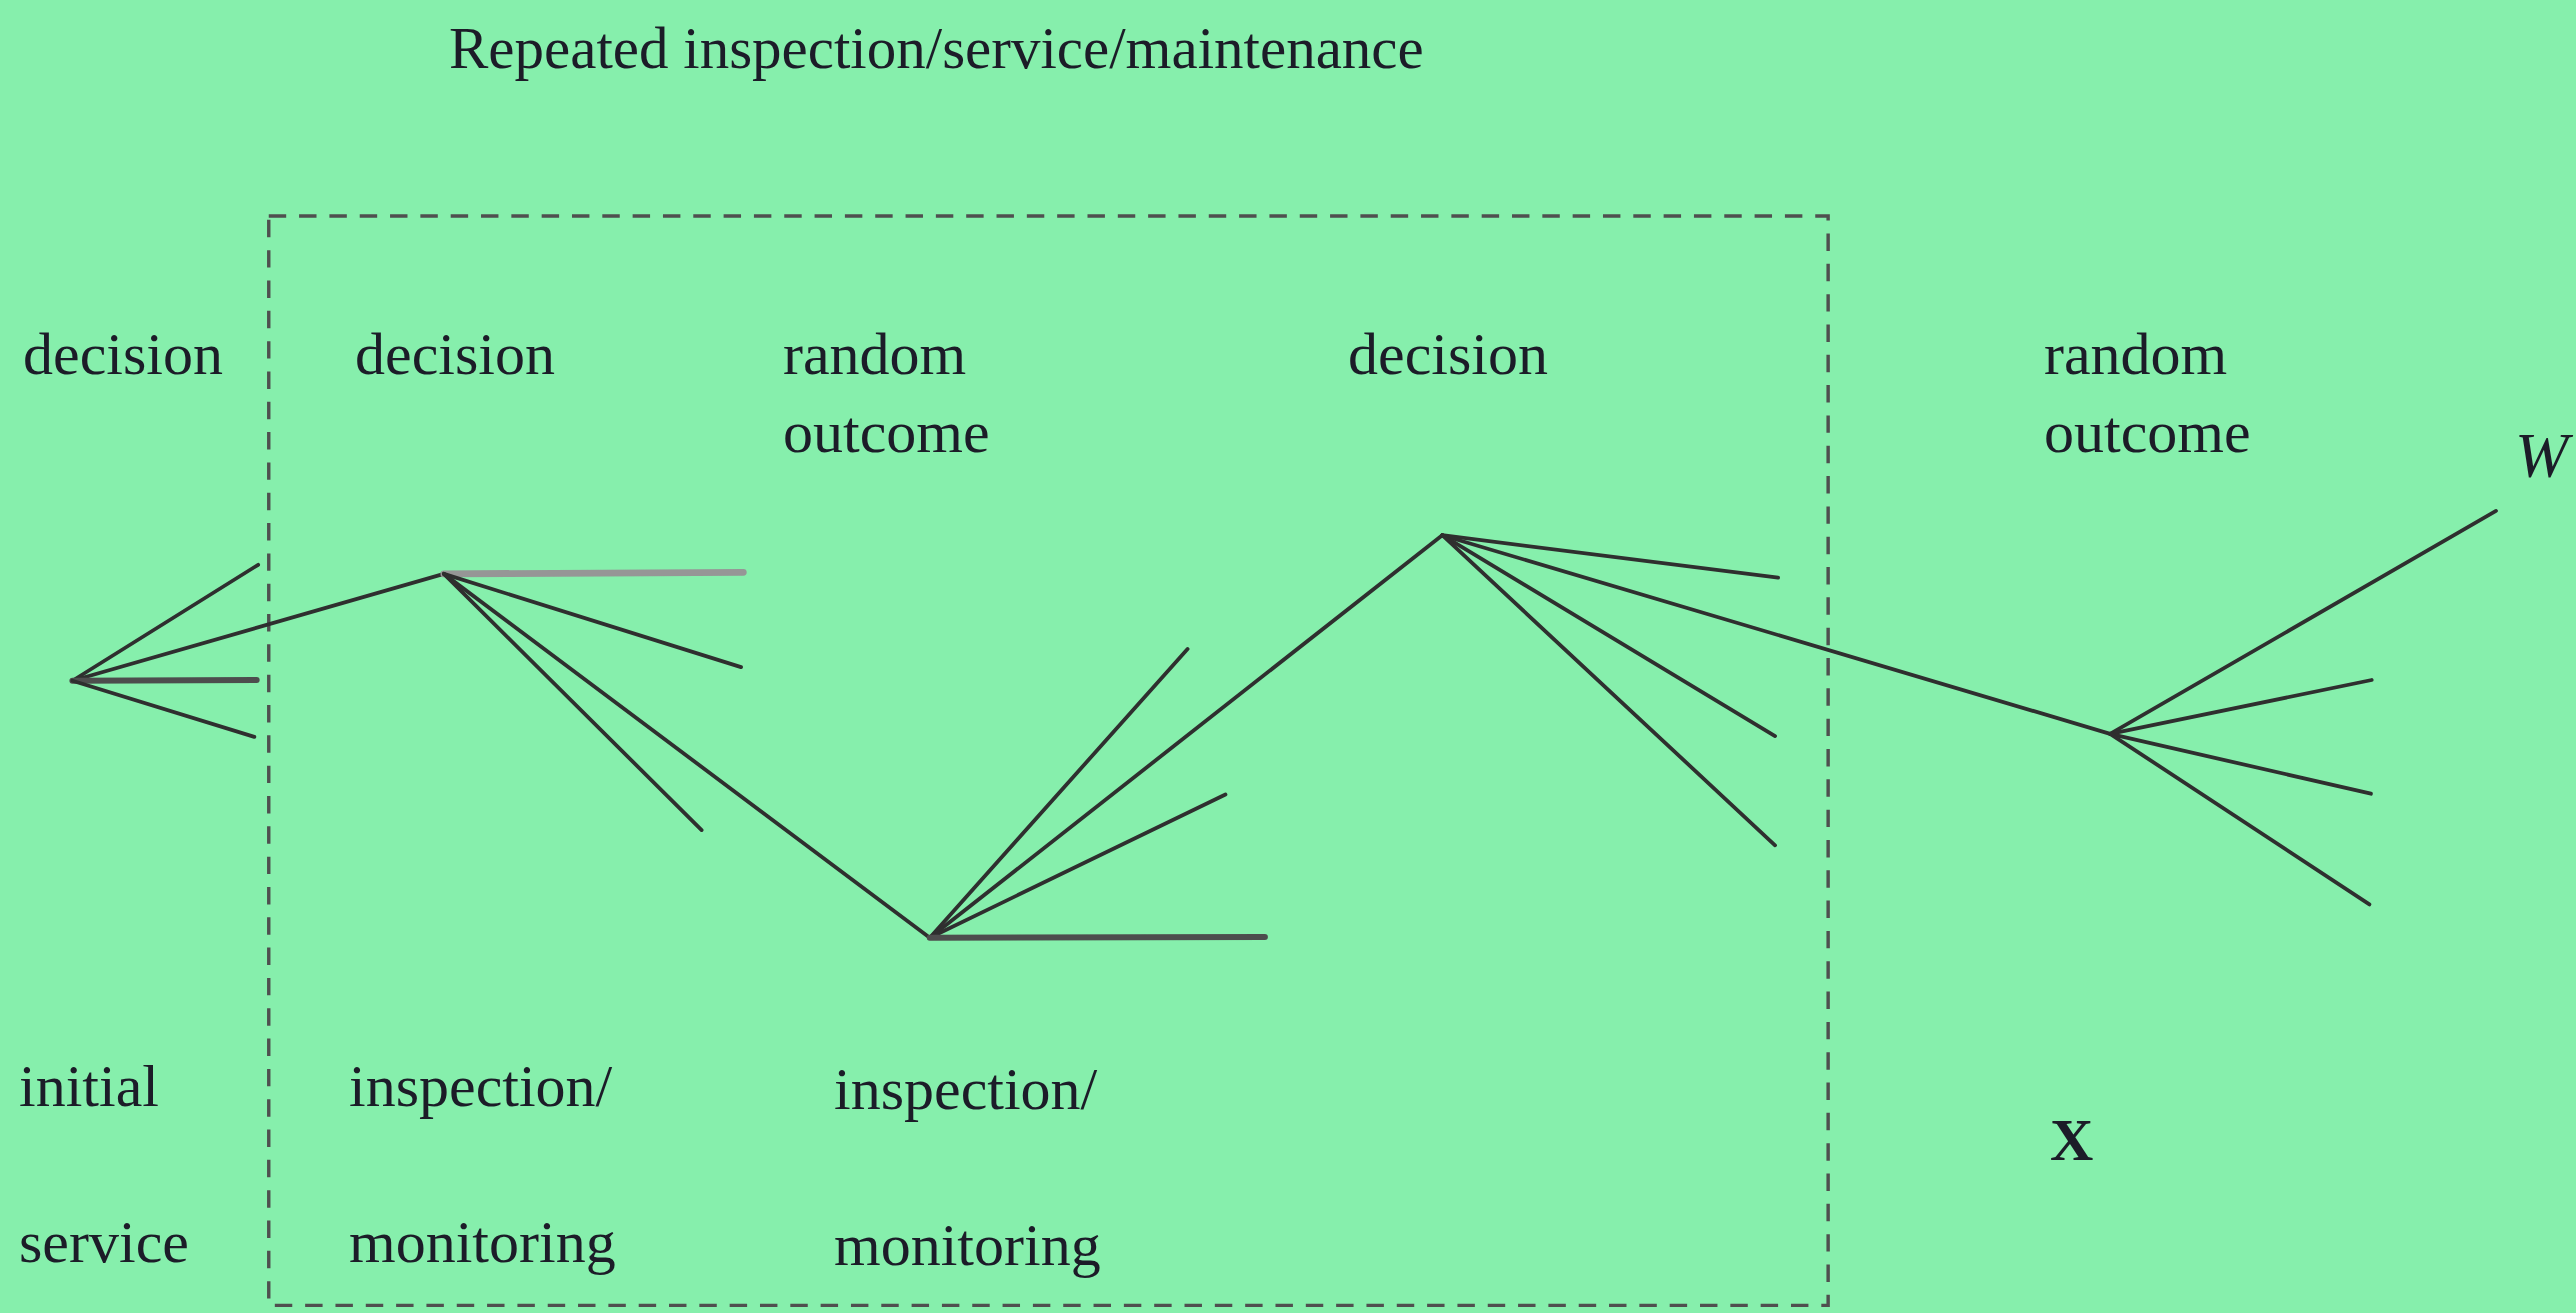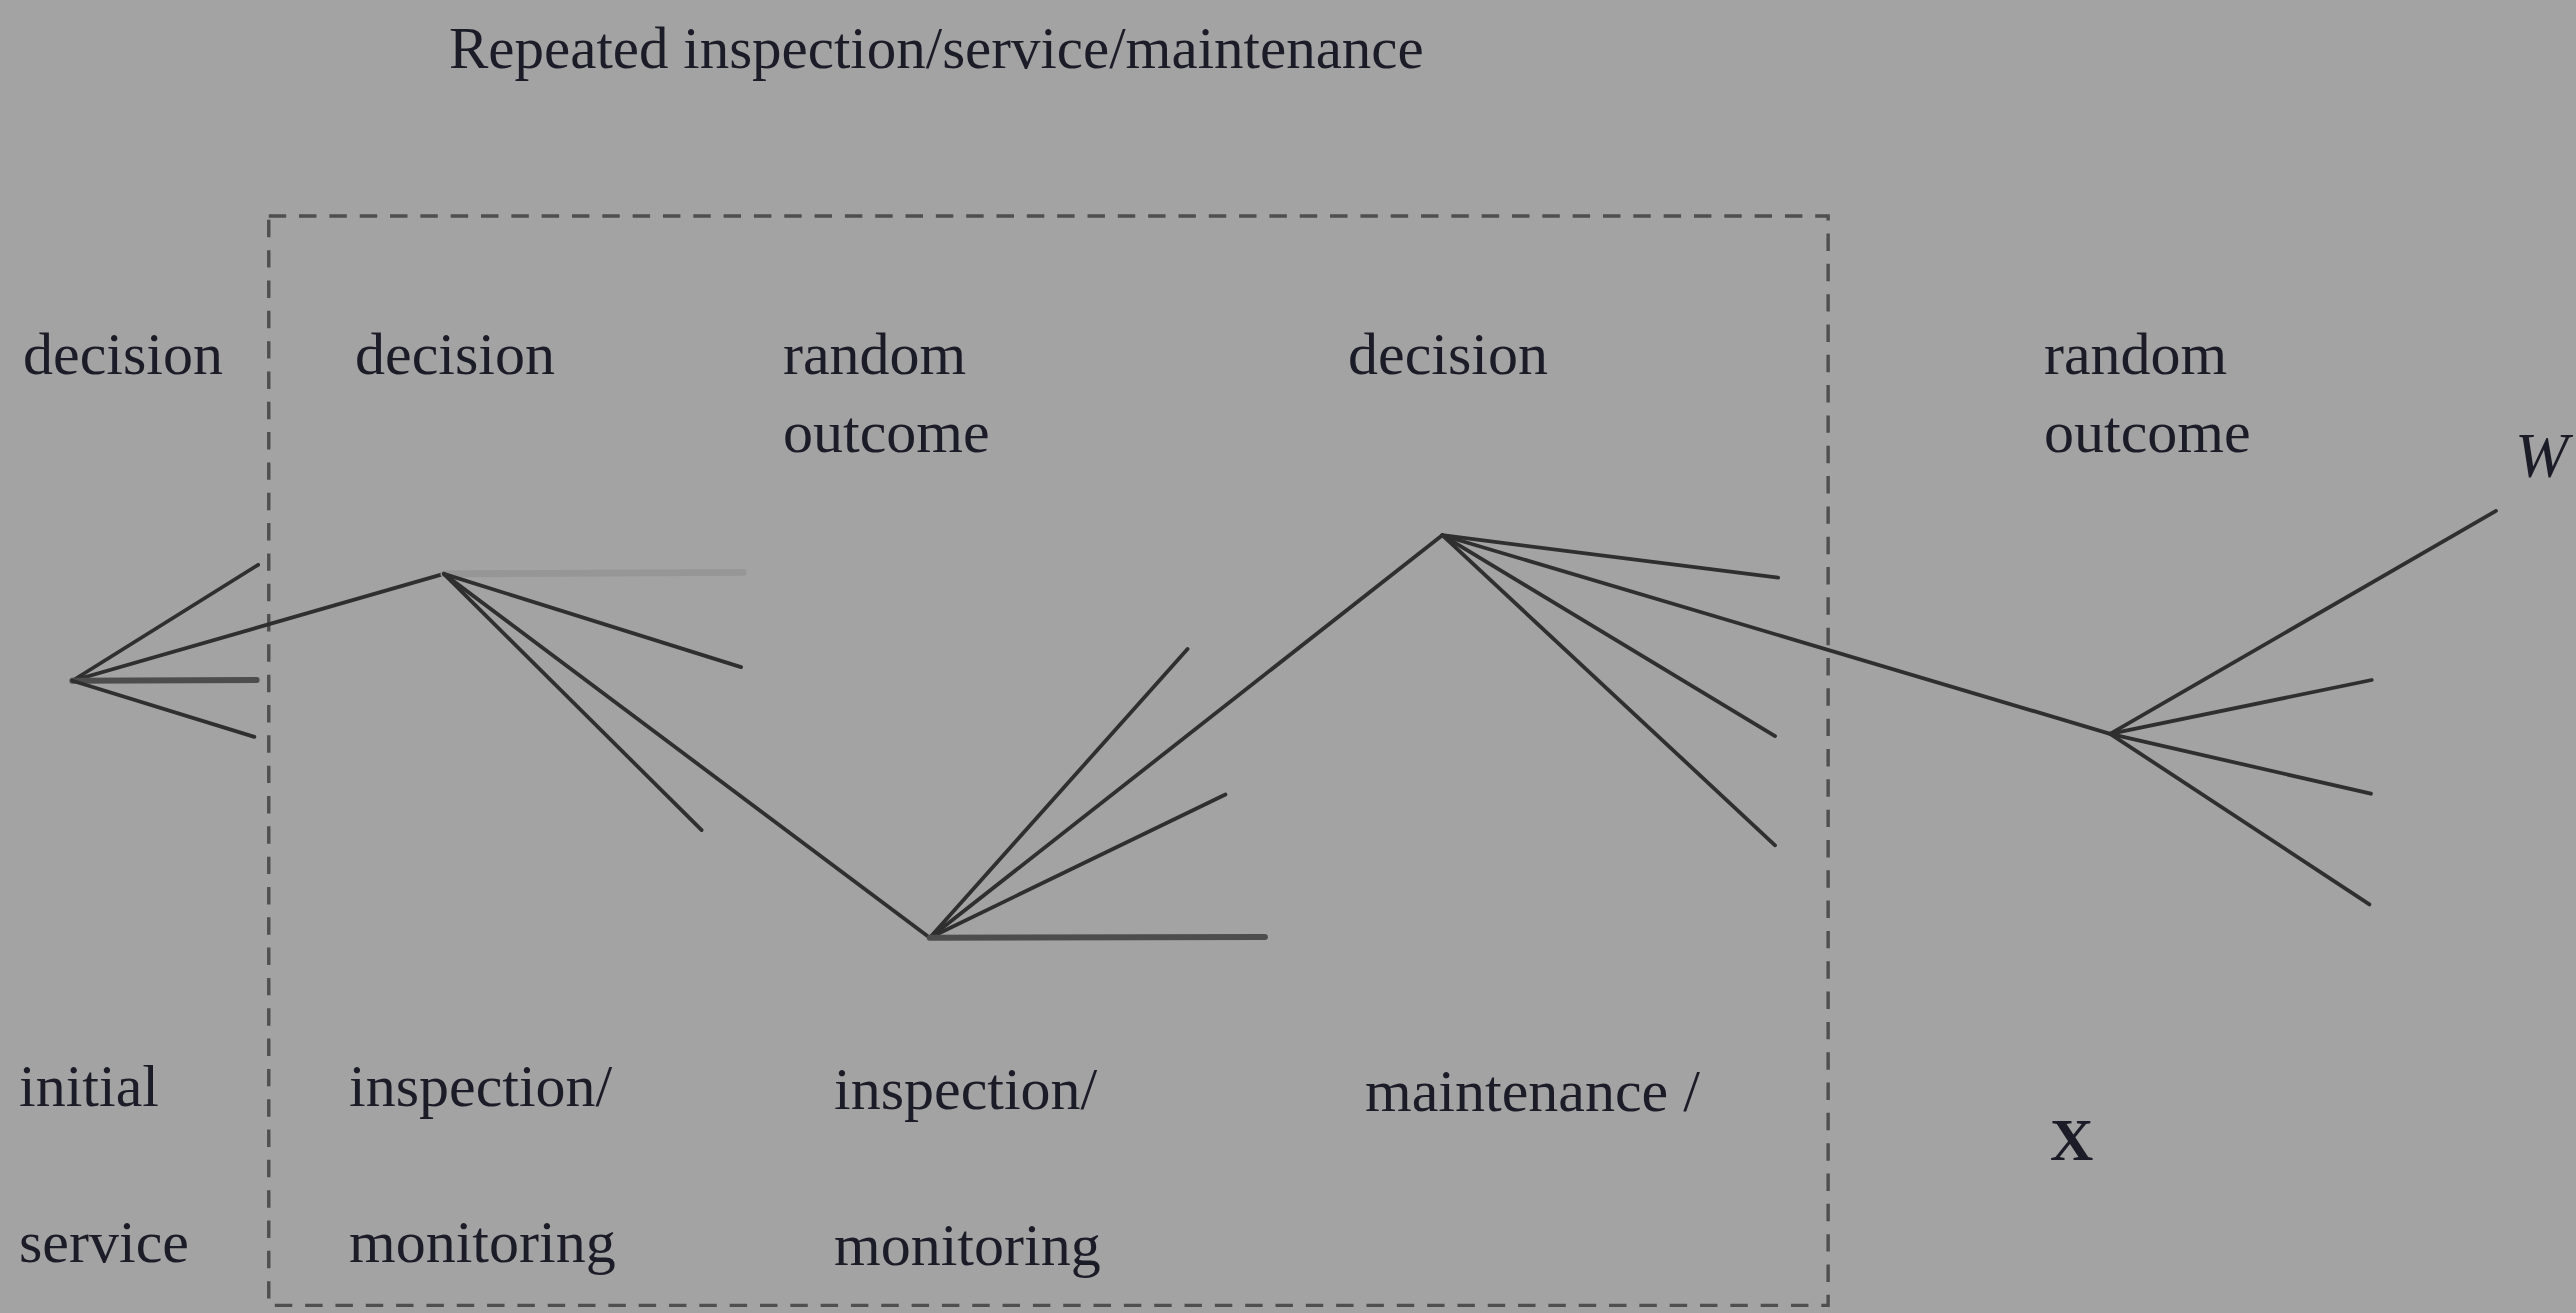--- a/index.html
+++ b/index.html
@@ -1,18 +1,18 @@
 <!DOCTYPE html>
 <html style="font-size:12px"><head>
 <meta charset="utf-8">
 <style>
   html,body{margin:0;padding:0;background:#ffffff;}
   body{width:2576px;height:1313px;overflow:hidden;
        font-family:"Liberation Serif","DejaVu Serif",serif;}
-  .figure{position:relative;width:2576px;height:1313px;background:#a3a3a3;}
+  .figure{position:relative;width:2576px;height:1313px;background:#86efac;}
   .canvas{position:absolute;left:0;top:0;width:2576px;height:1313px;}
   .seg{stroke:#2f2f2f;stroke-width:5;stroke-linecap:round;}
   .seg.hthick{stroke:#4d4d4d;stroke-width:8;}
   .seg.hgray{stroke:#969696;stroke-width:9;}
   .dashed-box{fill:none;stroke:#4f4f4f;stroke-width:4.5;stroke-dasharray:23 17;}
   .lbl{position:absolute;font-size:60px;line-height:78px;color:#1c1c28;
        white-space:pre-line;}
   .title{position:absolute;left:449px;top:13.6px;font-size:59px;line-height:68px;
          color:#1c1c28;}
   .sym{font-weight:bold;}
@@ -76,21 +76,21 @@
   </div>
 
   <div class="lbl" style="left:834px;top:972px">
     <span>inspection/</span><br>
     <span>monitoring</span><br>
     <br>
     
   </div>
 
   <div class="lbl" style="left:1365px;top:974px">
-    <span>maintenance /</span><br>
+    <br>
     <br>
     
   </div>
 
   <div class="lbl sym" style="left:2050px;top:1101px">X</div>
 
 </div>
 
 
 </body></html>

